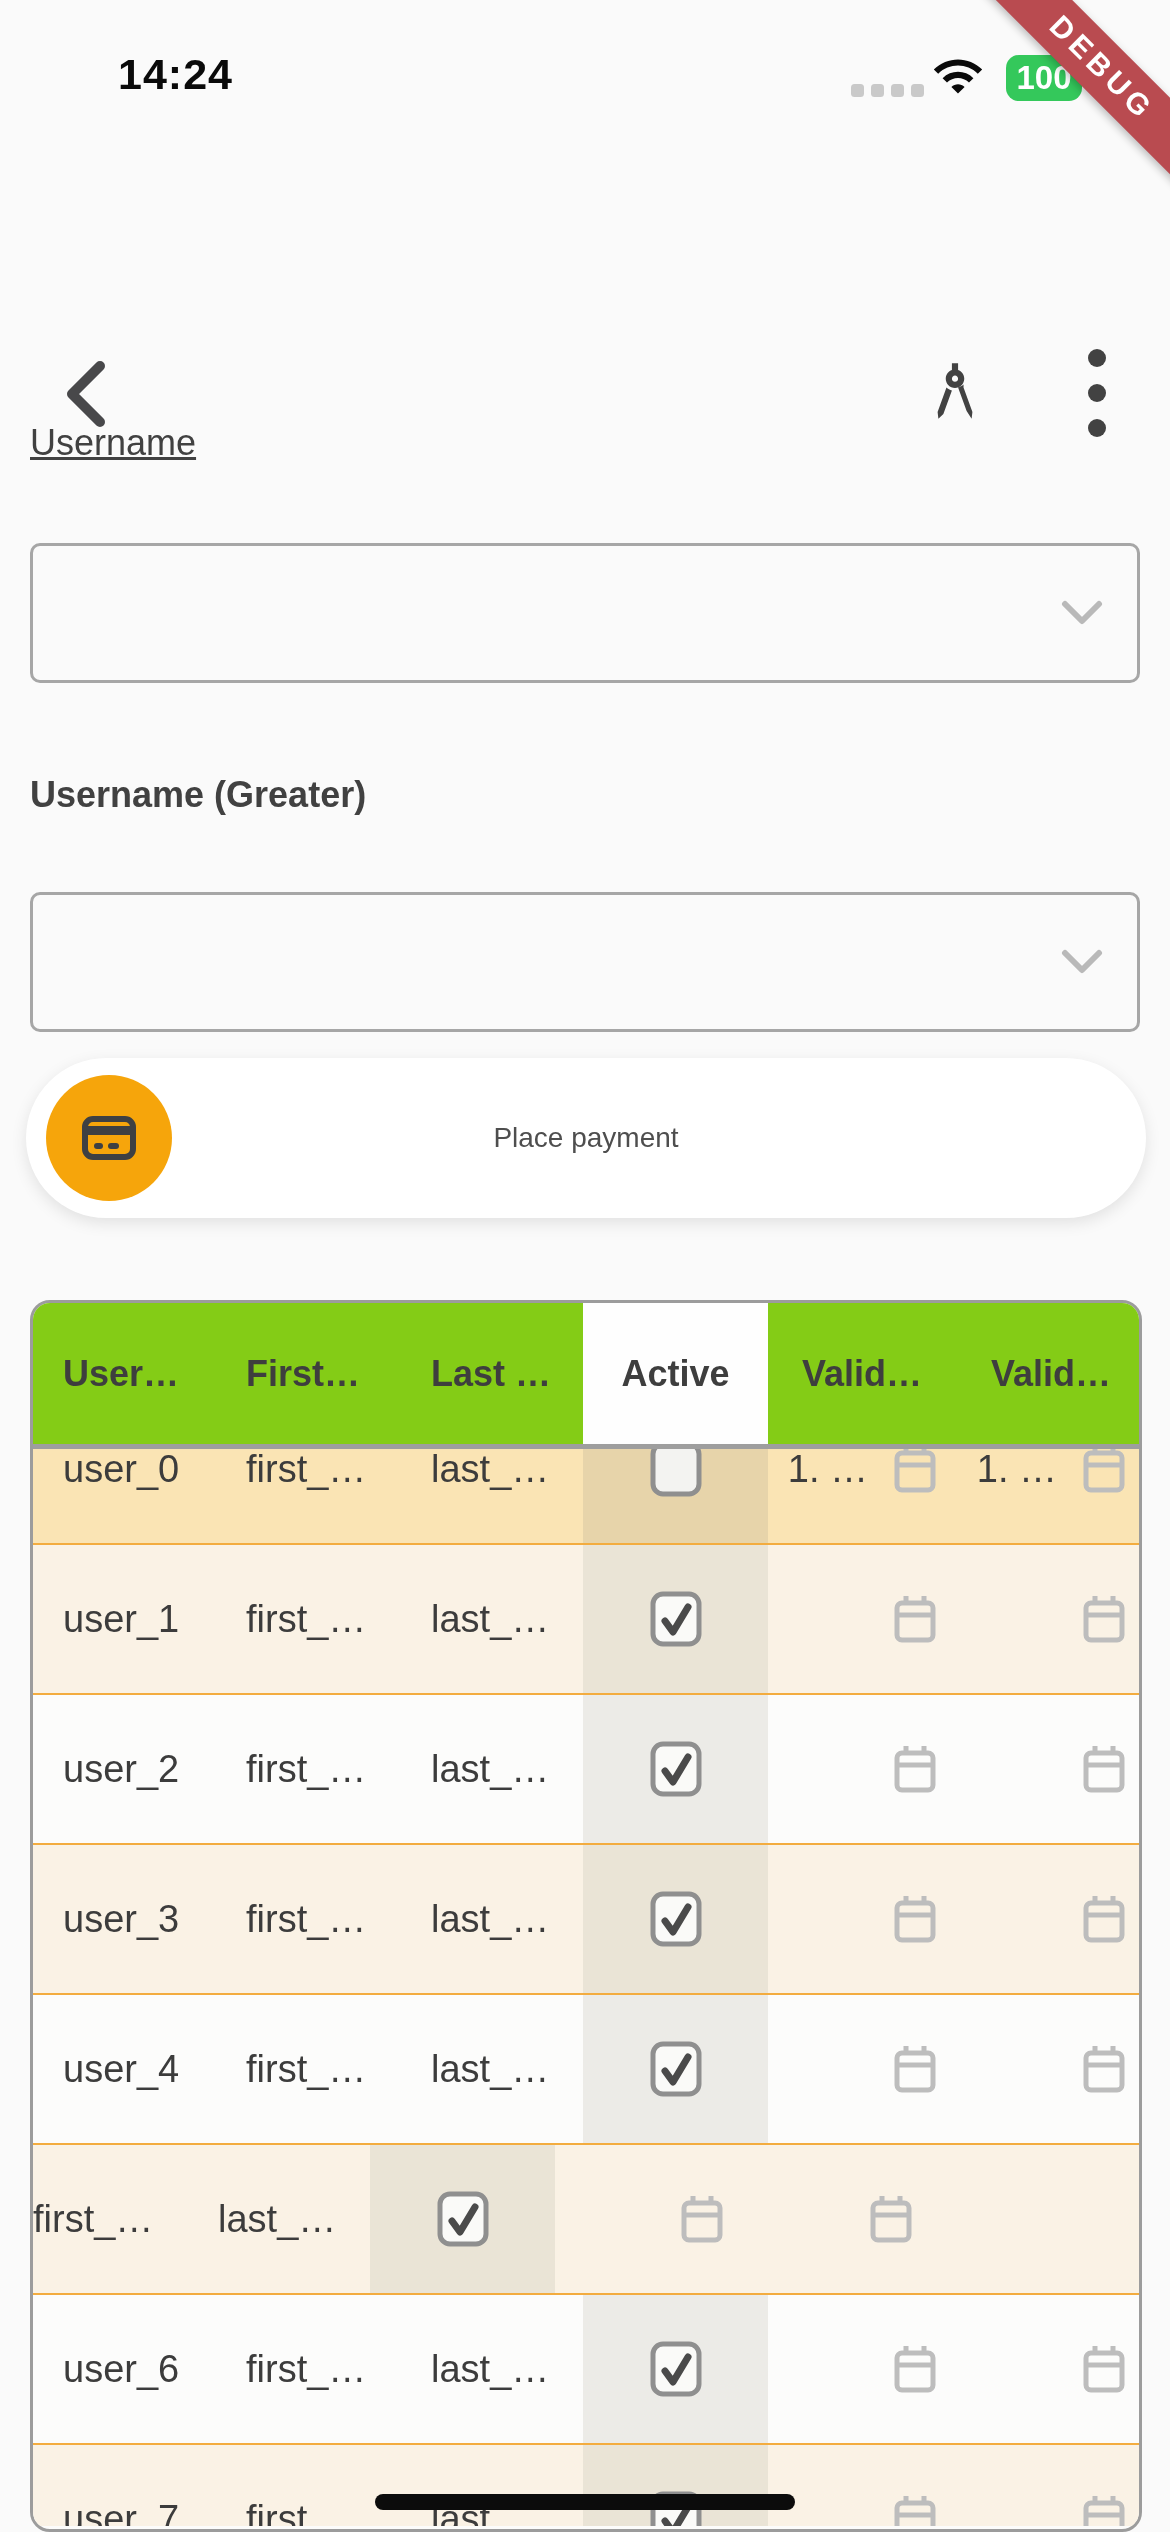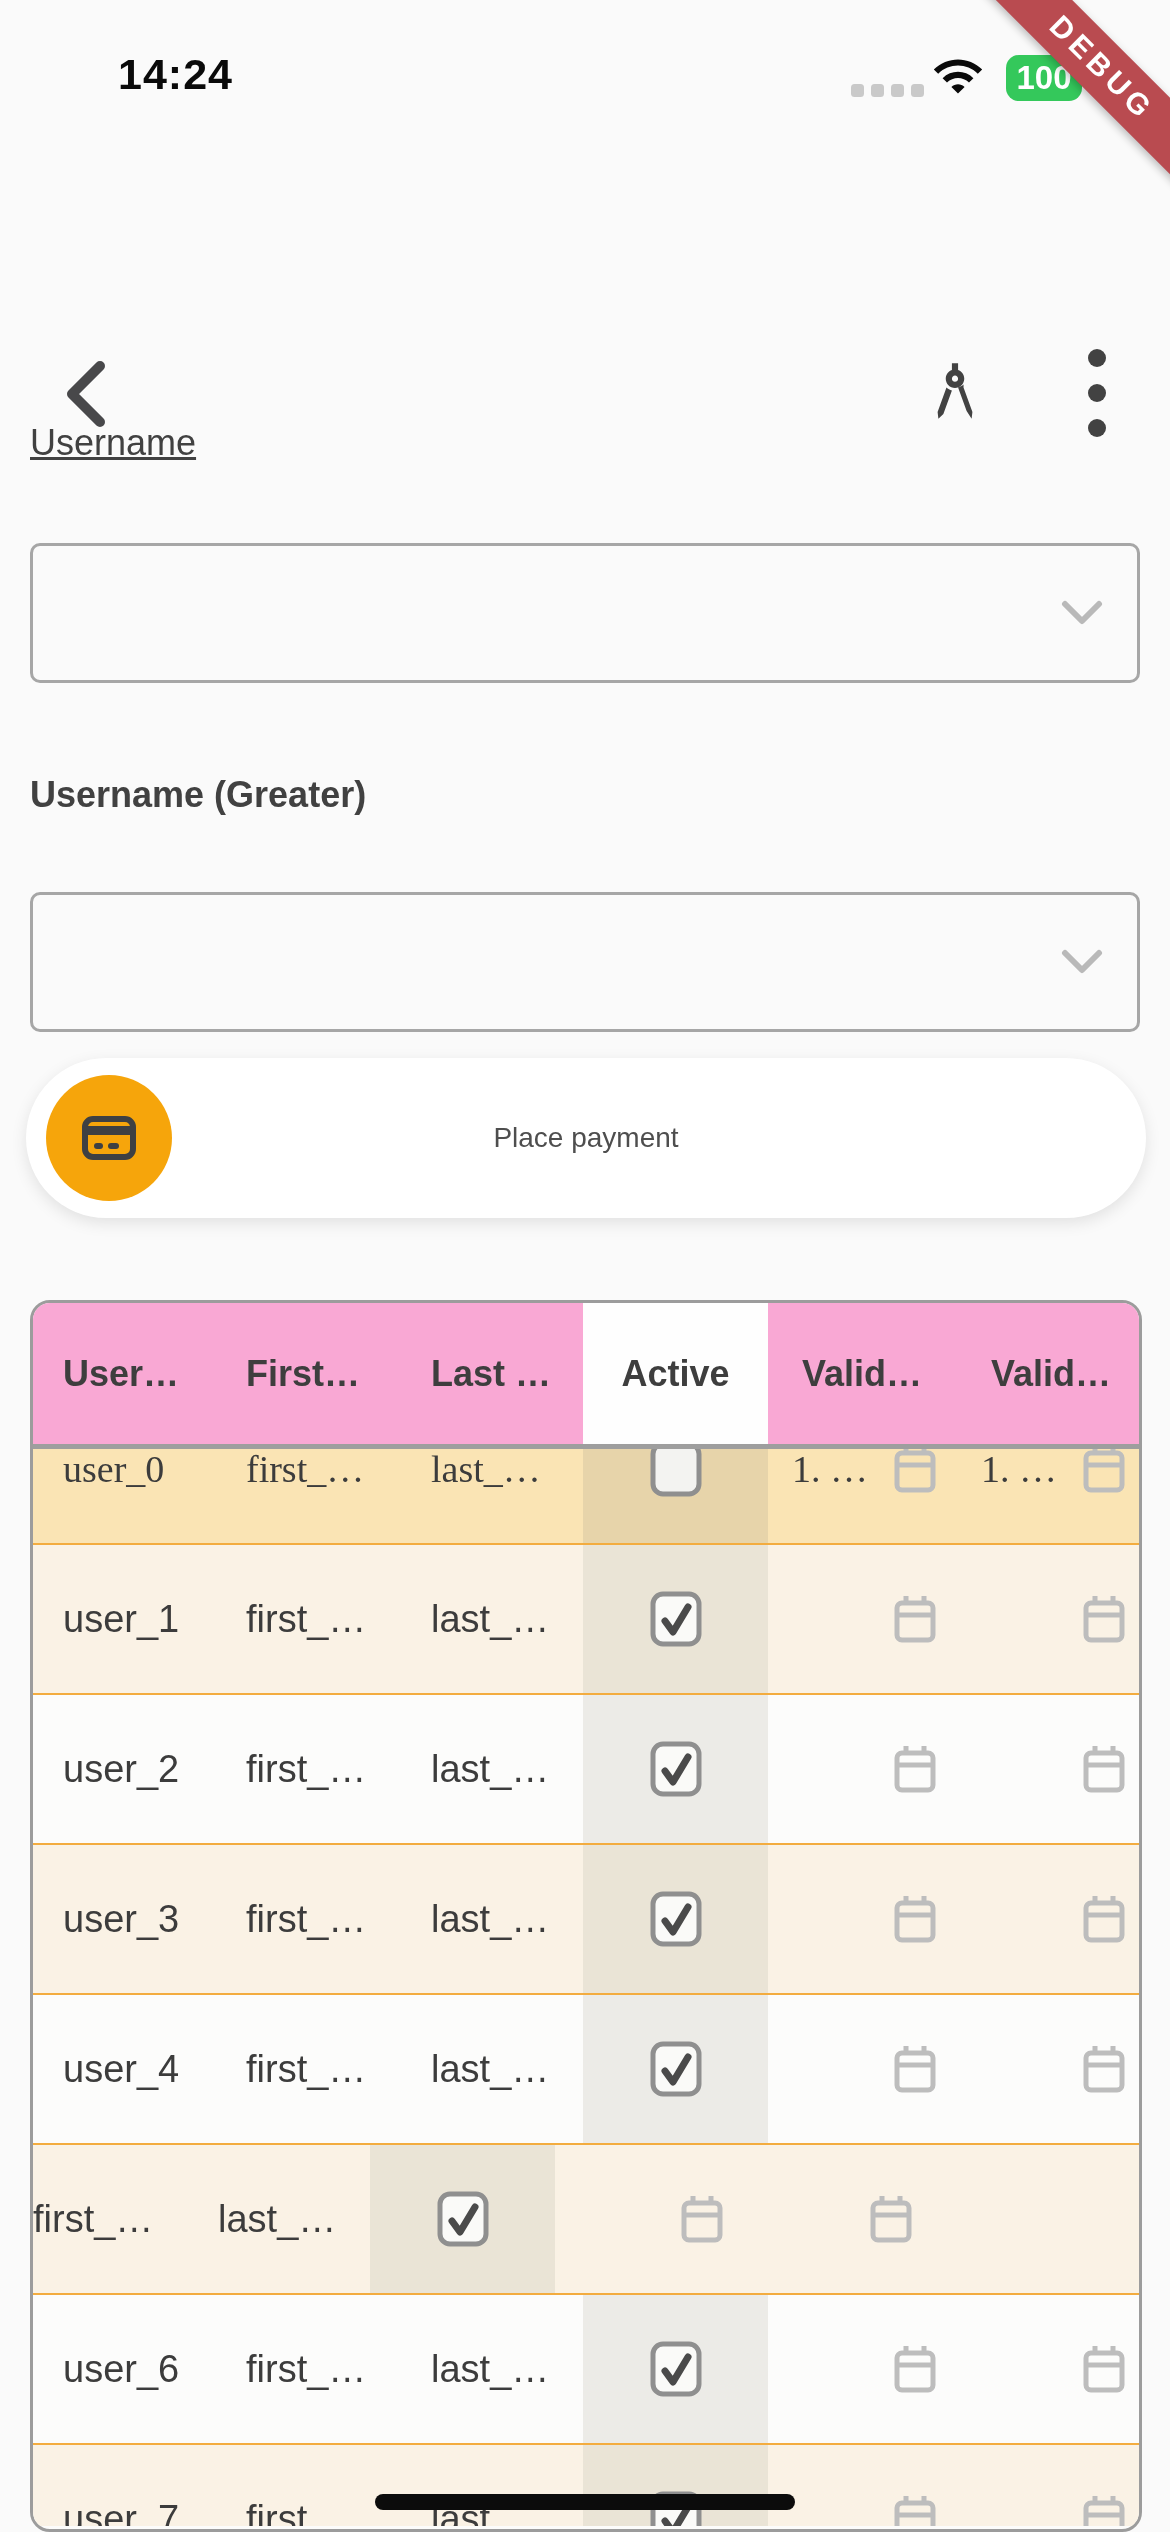--- a/index.html
+++ b/index.html
@@ -33,34 +33,34 @@
   
   .pill{position:absolute;left:26px;top:1058px;width:1120px;height:160px;border-radius:80px;background:#FFFFFF;
     box-shadow:0 5px 16px rgba(0,0,0,.10);}
   .pill .disc{position:absolute;left:20px;top:17px;width:126px;height:126px;border-radius:50%;background:#F6A50B;
     display:flex;align-items:center;justify-content:center;}
   .pill .ptxt{position:absolute;left:0;top:0;width:100%;height:100%;display:flex;align-items:center;justify-content:center;
     font-size:28px;color:#4E4E4E;}
   
   .table{position:absolute;left:30px;top:1300px;width:1106px;height:1226px;border:3px solid #9C9C9C;border-radius:20px;
     overflow:hidden;background:#FCFCFB;}
-  .thead{display:flex;height:141px;background:#f9a8d4;border-bottom:5px solid #9E9E9E;text-align:center;}
+  .thead{display:flex;height:141px;background:#84cc16;border-bottom:5px solid #9E9E9E;text-align:center;}
   .thead .cell{display:flex;align-items:center;font-size:36px;font-weight:700;color:#3E3E3E;box-sizing:border-box;}
   .tbody{position:relative;height:1077px;overflow:hidden;}
   .row{display:flex;height:148px;border-bottom:2px solid #F3AC3F;}
   .row:last-child{border-bottom:none;}
   .row .cell{display:flex;align-items:center;font-size:38px;color:#3C3C3C;box-sizing:border-box;}
   .row.sel{background:#FAE4B4;}   .row.sel   .c4{background:#E7D4AA;}
   .row.cream{background:#FAF2E5;} .row.cream .c4{background:#EAE4D6;}
   .row.white{background:#FCFCFB;} .row.white .c4{background:#ECEBE7;}
   .thead .c4{background:#FEFEFE;}
   .c4{justify-content:center;}
   .cv{justify-content:flex-end;}
   .valtxt{margin-right:24px;}
-  .row0{margin-top:-54px;font-family:Liberation Serif, serif;}
+  .row0{margin-top:-54px;}
   
   .home{position:absolute;left:375px;top:2494px;width:420px;height:16px;border-radius:8px;background:#0C0C0C;z-index:60;}
 </style>
 </head>
 <body>
 
 <div class="phone">
 
   <div class="time">14:24</div>
   <div class="sig-dots">

